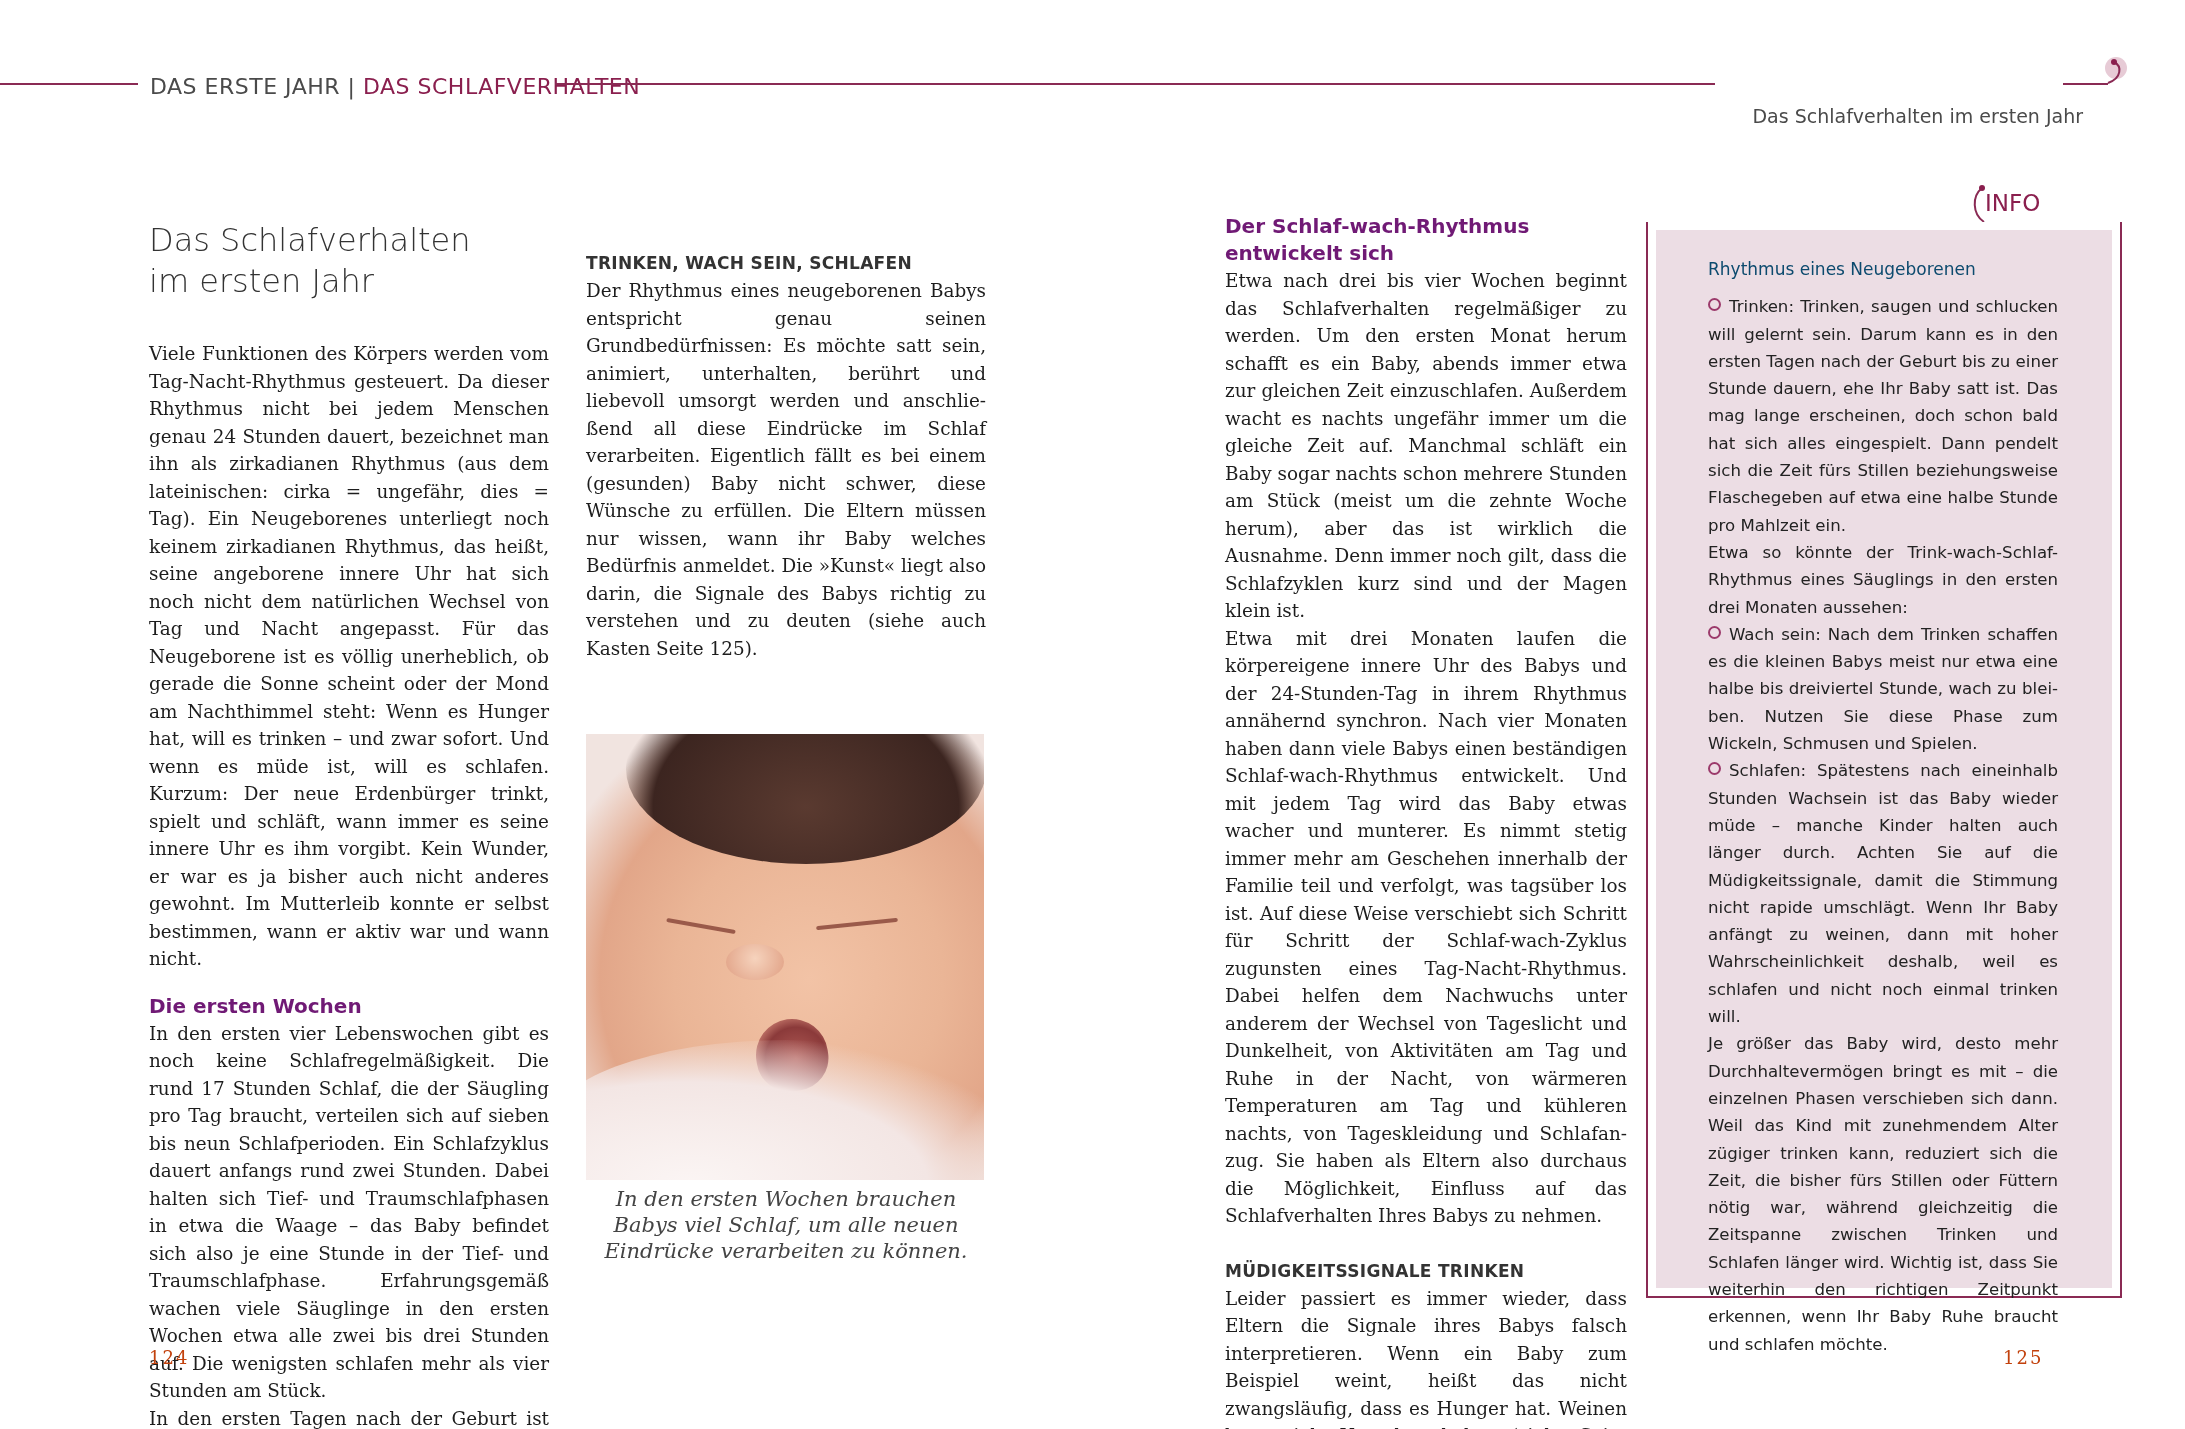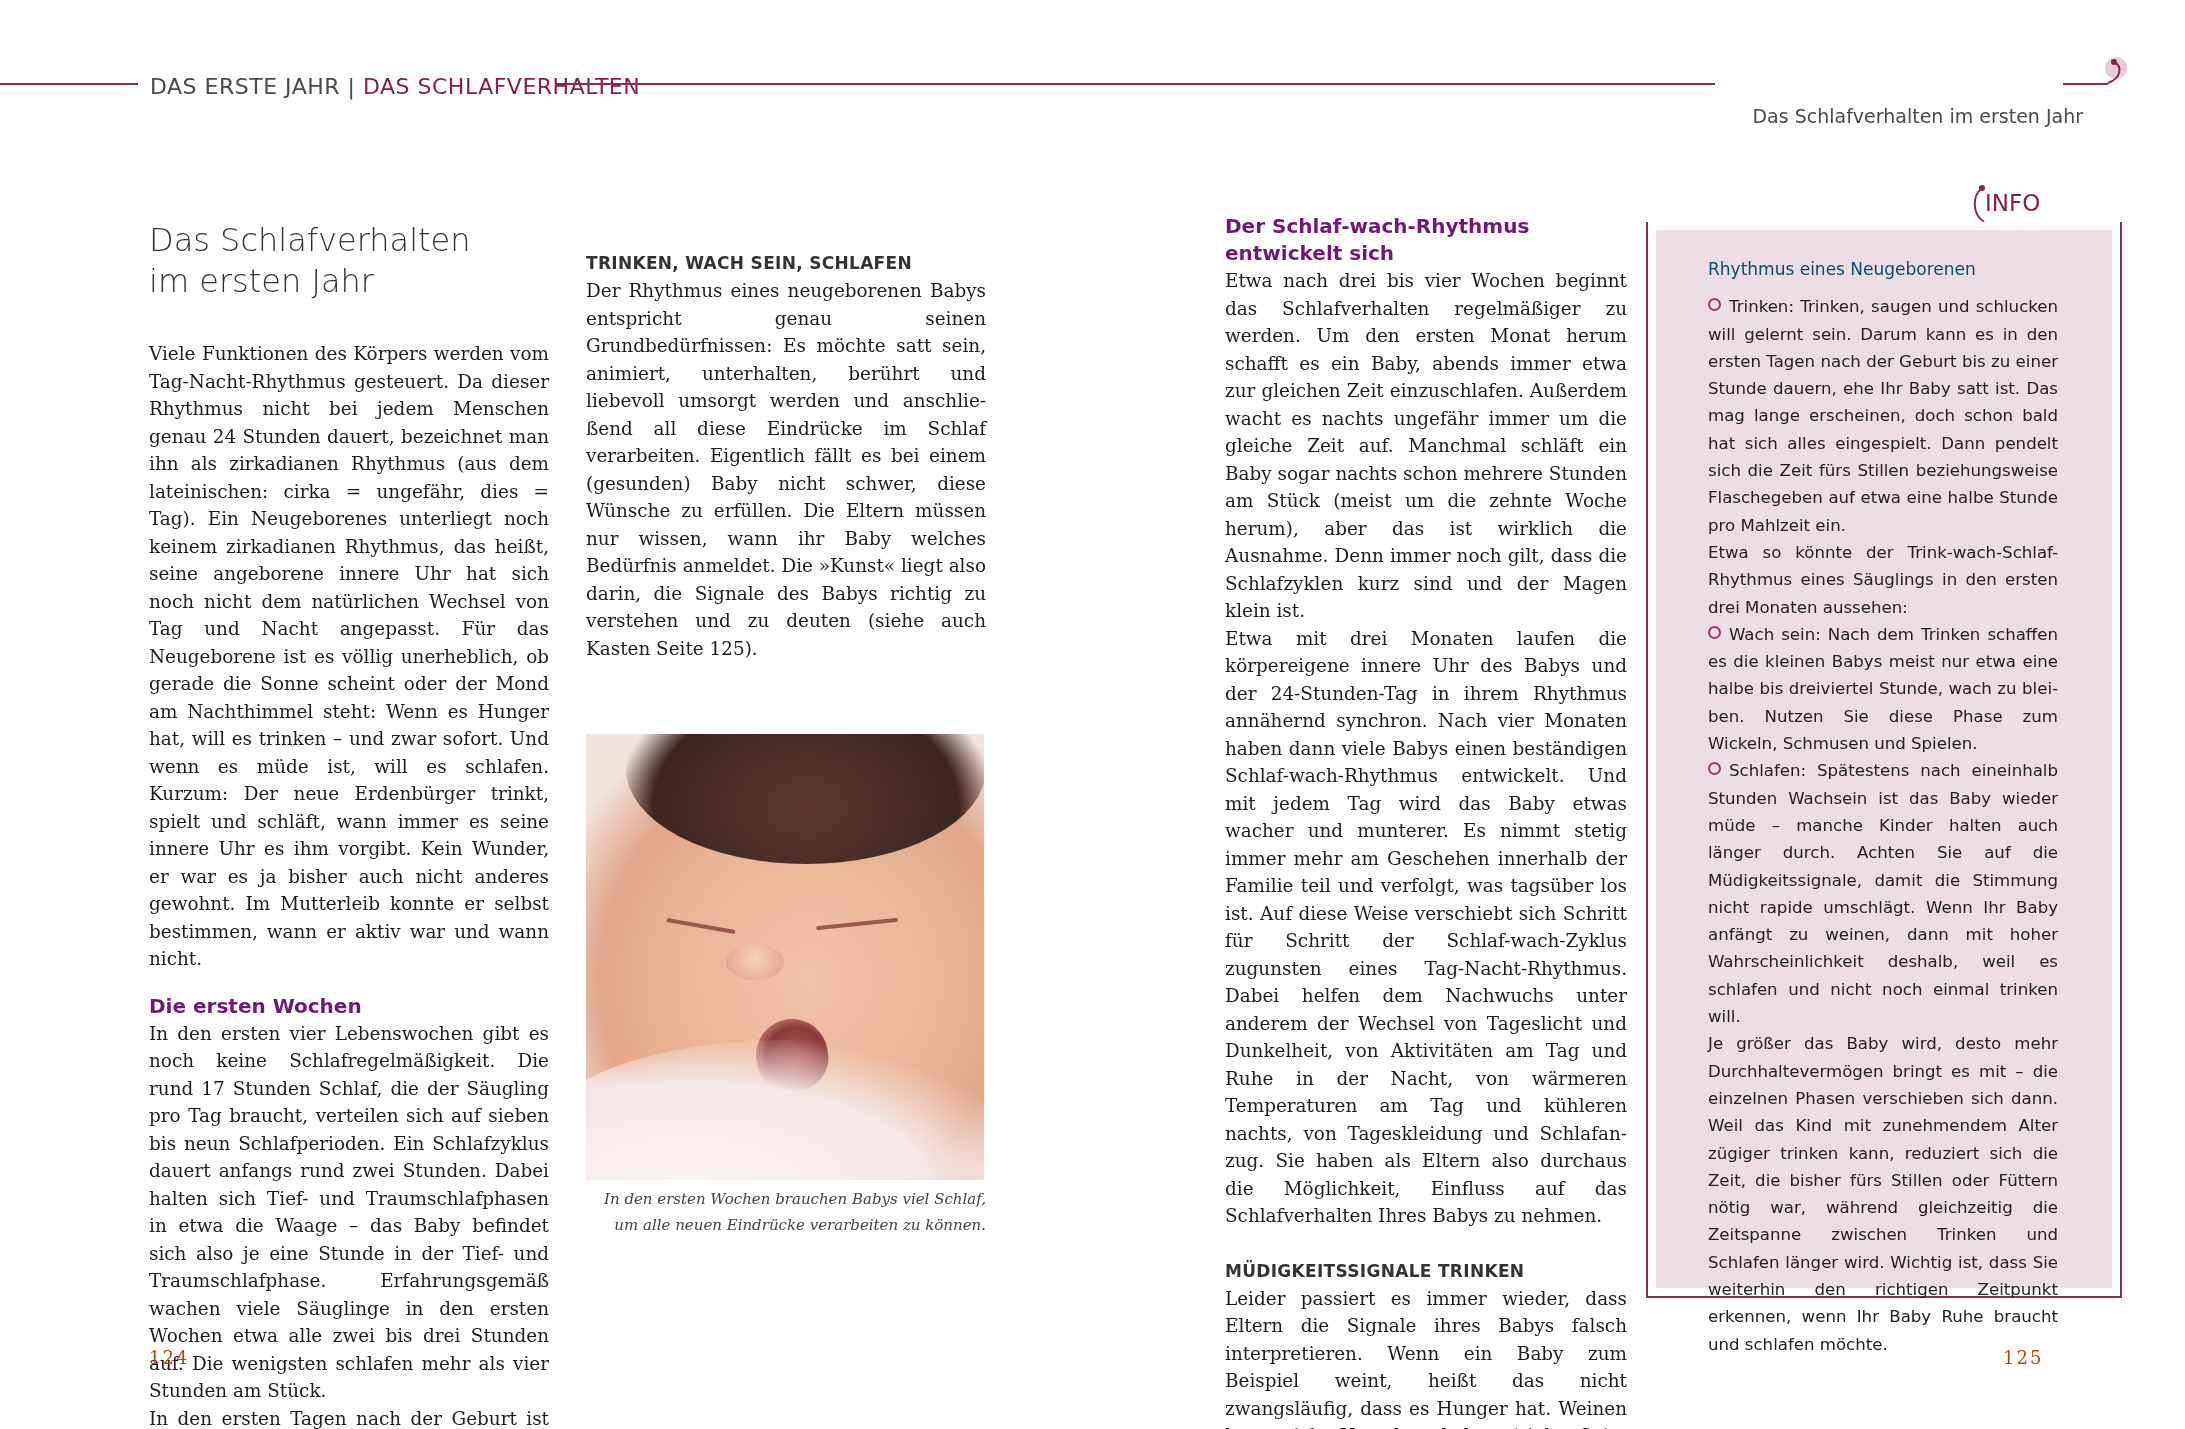--- a/index.html
+++ b/index.html
@@ -17,21 +17,21 @@
   .subhead { font-family: "DejaVu Sans", sans-serif; font-weight: bold; font-size: 20px; line-height: 27px; color: #701a75; margin: 20px 0 0 0; }
   .caps { font-family: "DejaVu Sans", sans-serif; font-size: 17px; letter-spacing: 0.3px; color: #333; margin: 28px 0 0 0; line-height: 27px; }
 
   .photo { position: relative; width: 398px; height: 446px; margin-top: 72px; overflow: hidden;
     background: radial-gradient(ellipse 75% 70% at 56% 55%, #f2c3a6 0%, #eab596 45%, #e2a689 70%, #f1e4e0 92%); }
   .photo .hair { position: absolute; top: -60px; left: 40px; width: 360px; height: 190px; border-radius: 50%; background: radial-gradient(ellipse at 50% 70%, #5a3a30 0%, #3c2520 60%, rgba(60,37,32,0) 75%); }
   .photo .blanket { position: absolute; bottom: -40px; left: -40px; width: 480px; height: 180px; border-radius: 50%; background: radial-gradient(ellipse at 30% 80%, #fbf5f4 0%, #f3e6e4 50%, rgba(243,230,228,0) 75%); }
   .photo .eye { position: absolute; height: 4px; border-radius: 4px; background: #9a5a4a; }
   .photo .nose { position: absolute; left: 140px; top: 210px; width: 58px; height: 36px; border-radius: 50%; background: radial-gradient(circle at 50% 40%, #f6d3bd 0%, #e4a98e 80%); }
   .photo .mouth { position: absolute; left: 170px; top: 285px; width: 72px; height: 72px; border-radius: 50% 50% 45% 45%; background: radial-gradient(circle at 55% 55%, #b05a55 0%, #8b3a3a 55%, #d68a7a 85%); transform: rotate(-8deg); }
-  .caption { font-style: italic; font-size: 15px; line-height: 26px; color: #444; margin-top: 6px; text-align: right; }
+  .caption { font-style: italic; font-size: 21px; line-height: 26px; color: #444; margin-top: 6px; text-align: center; }
 
   .info-label { position: absolute; top: 190px; left: 1985px; font-family: "DejaVu Sans", sans-serif; font-size: 23px; color: #8a1f4e; }
   .info-hook { position: absolute; top: 184px; left: 1970px; width: 18px; height: 40px; }
   .info-box { position: absolute; top: 222px; left: 1646px; width: 472px; height: 1074px; border: 2px solid #8a2a54; border-top: none; background: #ffffff; }
   .info-box-top-left { position: absolute; top: 222px; left: 1646px; width: 334px; height: 2px; background: #8a2a54; }
   .info-box-top-right { position: absolute; top: 222px; left: 2003px; width: 117px; height: 2px; background: #8a2a54; }
   .info-inner { position: absolute; top: 8px; left: 8px; right: 8px; bottom: 8px; background: #ecdde4; padding: 26px 54px 0 52px; font-family: "DejaVu Sans", sans-serif; font-size: 16.6px; line-height: 27.3px; color: #222; text-align: justify; }
   .info-inner p { margin: 0; }
   .info-title { font-size: 17px; color: #0c4a6e; margin-bottom: 10px !important; text-align: left !important; }
   .bullet { display: inline-block; width: 9px; height: 9px; border: 2px solid #9b3a6b; border-radius: 50%; margin-right: 8px; vertical-align: 1px; }

